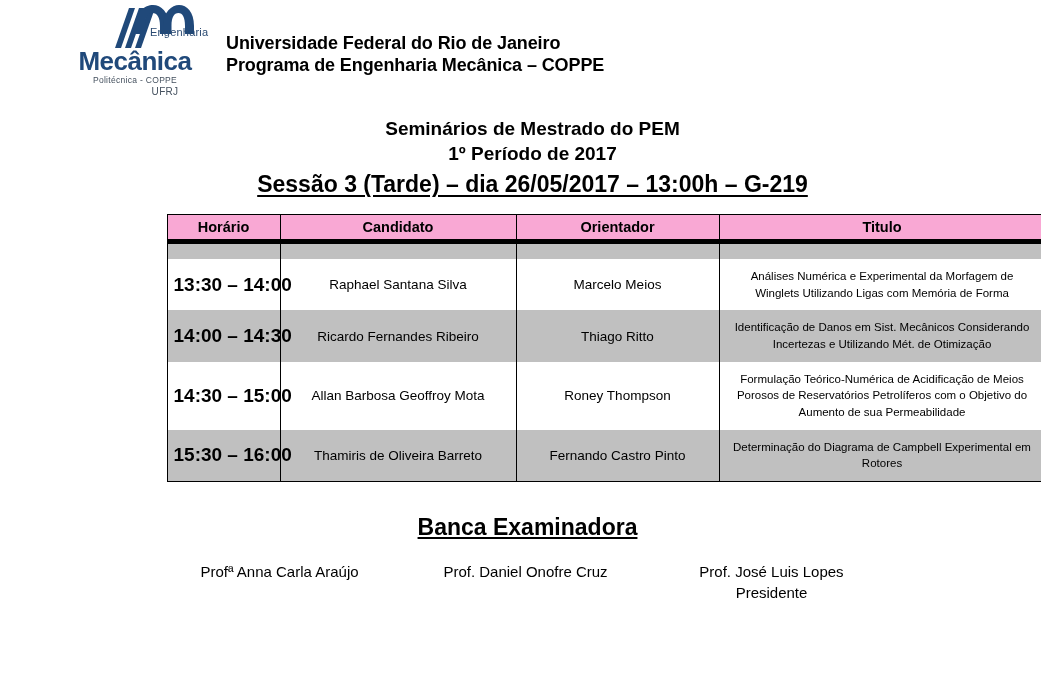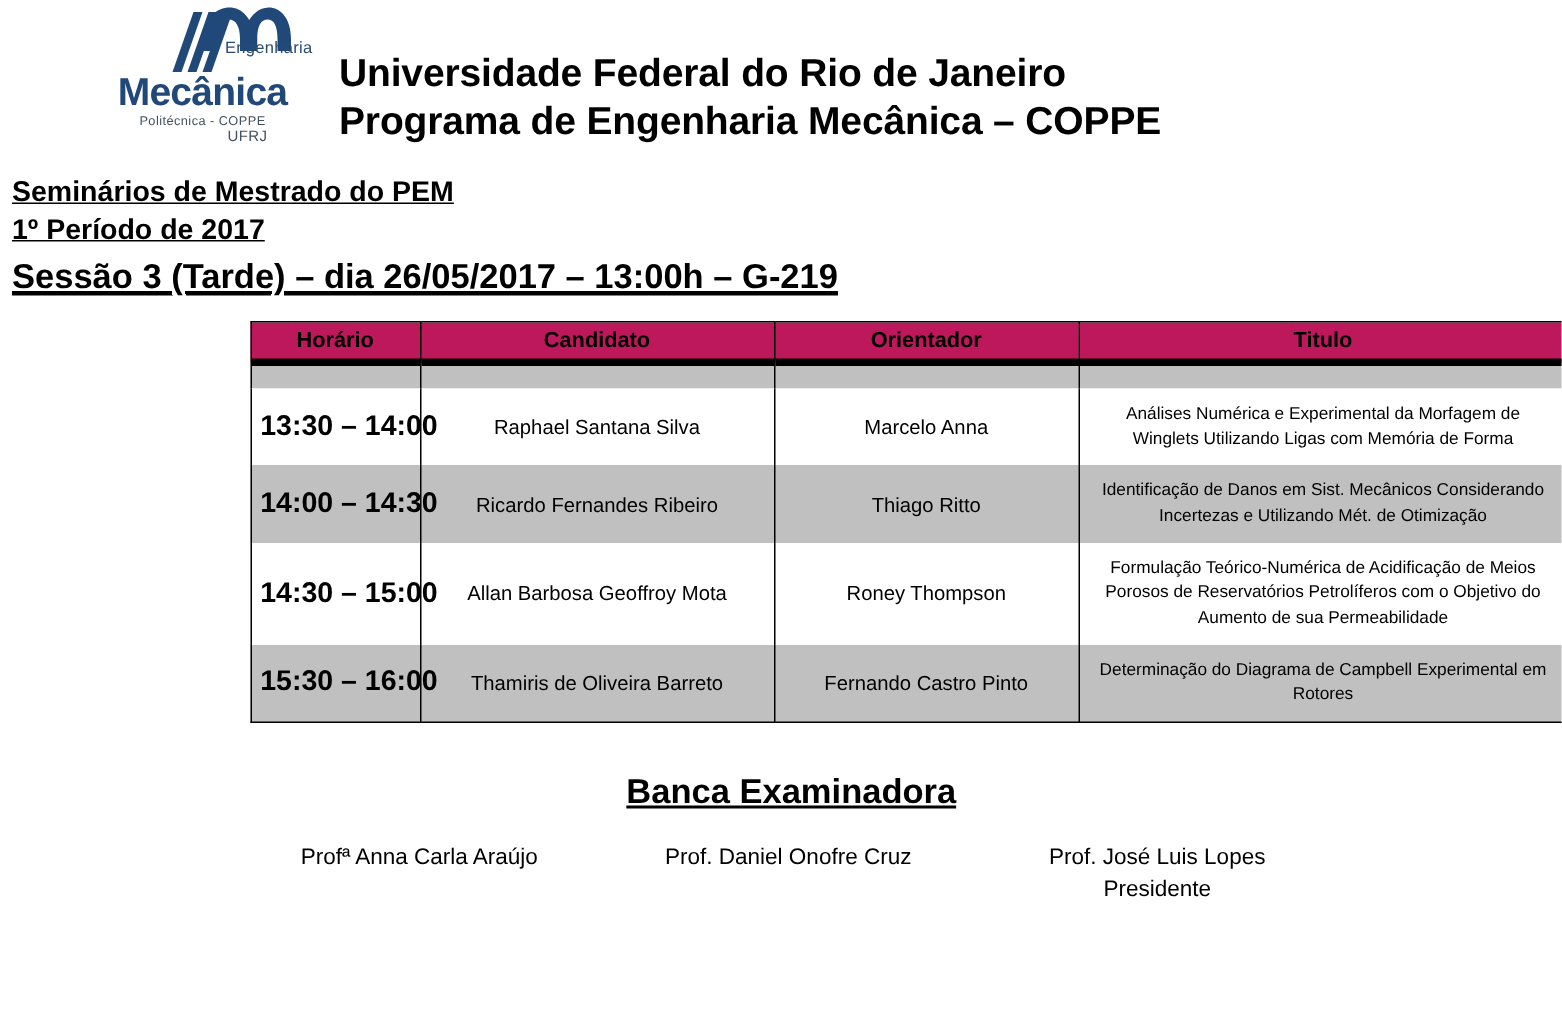--- a/index.html
+++ b/index.html
@@ -70,33 +70,32 @@
     letter-spacing: .3px;
     line-height: 1.2;
     padding-left: 54px;
   }
 
   .inst-block {
     margin-left: 8px;
     padding-top: 28px;
   }
   .inst-line {
-    font-size: 26px;
+    font-size: 18px;
     font-weight: bold;
     line-height: 1.24;
     letter-spacing: -0.1px;
     white-space: nowrap;
   }
 
   
   .title-block {
-    text-align: left;
+    text-align: center;
     margin-top: 18px;
-    padding-left: 8px;
-    text-decoration: underline;
+    padding-left: 24px;
   }
   .title-l1 {
     font-size: 19px;
     font-weight: bold;
     line-height: 1.35;
   }
   .title-l2 {
     font-size: 19px;
     font-weight: bold;
     line-height: 1.35;
@@ -133,21 +132,21 @@
   .col-orient  { width: 203px; }
   .col-titulo  { width: 326px; }
 
   thead th {
     font-size: 14.5px;
     font-weight: bold;
     text-align: center;
     height: 24px;
     border-top: 1.6px solid #000;
     border-bottom: 5px solid #000;
-    background: #be185d;
+    background: #f9a8d4;
   }
   .spacer-row td {
     height: 15px;
     background: #c0c0c0;
     border-top: none;
     border-bottom: none;
   }
   tbody tr.data-row td {
     font-size: 13.5px;
     text-align: center;
@@ -244,21 +243,21 @@
       <tr class="spacer-row">
         <td></td>
         <td></td>
         <td></td>
         <td></td>
       </tr>
 
       <tr class="data-row plain">
         <td class="t-time">13:30 – 14:00</td>
         <td class="t-cand">Raphael Santana Silva</td>
-        <td class="t-orient">Marcelo Anna</td>
+        <td class="t-orient">Marcelo Meios</td>
         <td class="t-title">Análises Numérica e Experimental da Morfagem de Winglets Utilizando Ligas com Memória de Forma</td>
       </tr>
 
       <tr class="data-row shade">
         <td class="t-time">14:00 – 14:30</td>
         <td class="t-cand">Ricardo Fernandes Ribeiro</td>
         <td class="t-orient">Thiago Ritto</td>
         <td class="t-title">Identificação de Danos em Sist. Mecânicos Considerando Incertezas e Utilizando Mét. de Otimização</td>
       </tr>
 

